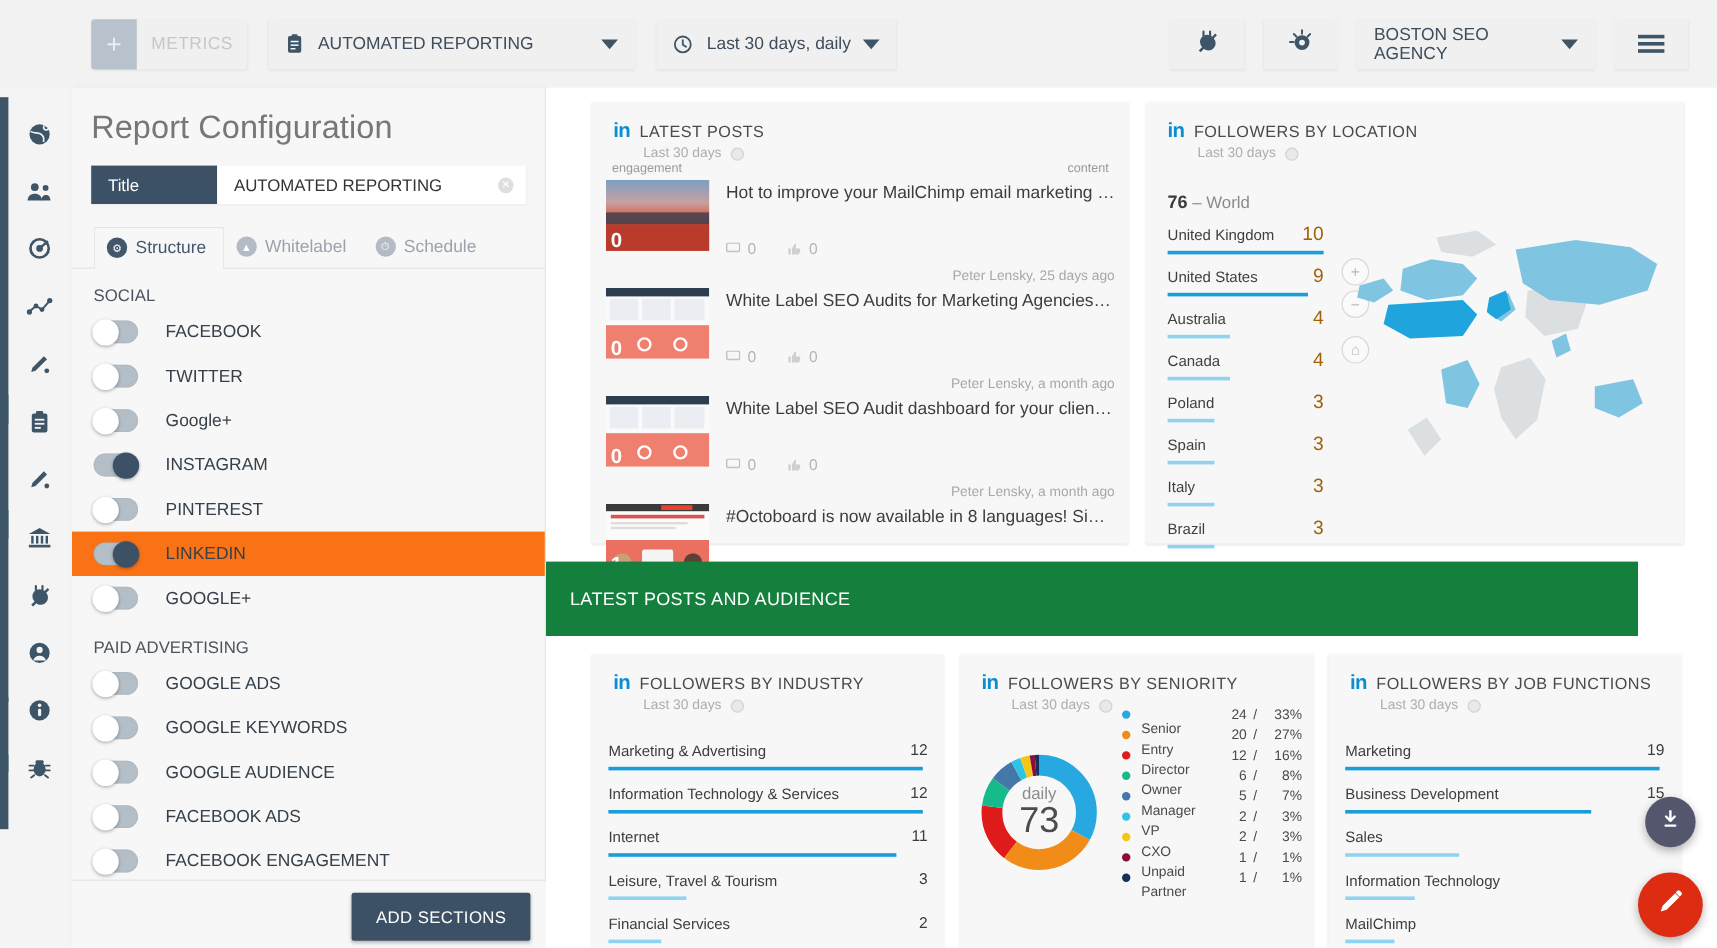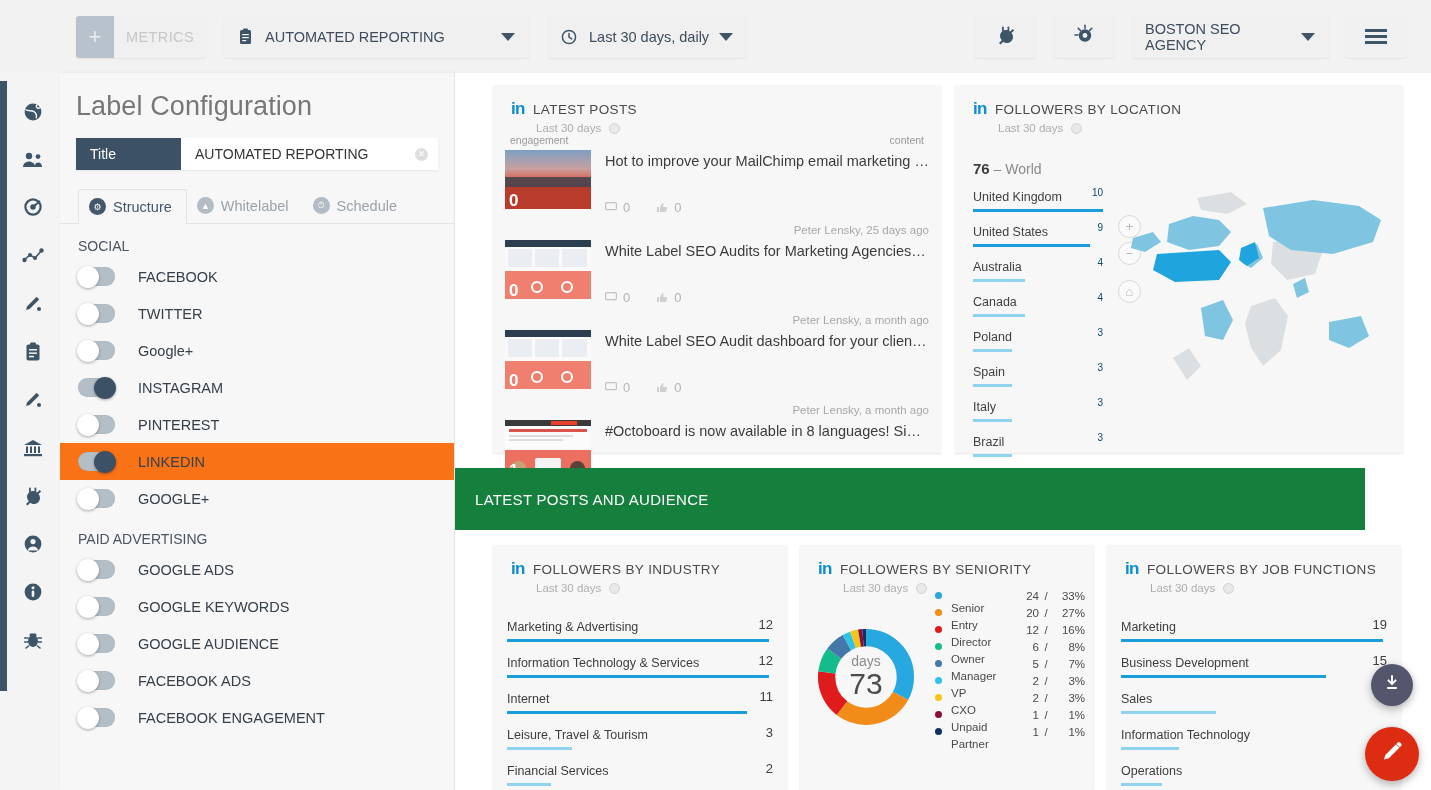--- a/index.html
+++ b/index.html
@@ -132,21 +132,21 @@
   .dots{ display:flex;justify-content:center;gap:13px;margin-top:13px;}
   .dots i{ width:6px;height:6px;border-radius:50%;background:#d7d7d7;display:block;}
   .dots i.on{ background:#5a5a5a;}
 
   
   .loc-total{ font-size:14px;color:#3c3c3c;padding:0 0 0 18px;margin-top:26px;}
   .loc-total b{ font-weight:bold;font-size:15px;}
   .loc-total span{ color:#8a8a8a;font-weight:400;}
   .lrow{ position:relative;margin:0 0 0 18px;width:130px;padding-top:10px;}
   .lrow .nm{ font-size:12.5px;color:#3f3f3f;}
-  .lrow .vl{ position:absolute;right:0;top:10px;font-size:10px;color:#0c4a6e;text-align:center;}
+  .lrow .vl{ position:absolute;right:0;top:10px;font-size:16px;color:#a16207;text-align:center;}
   .lbar{ height:3px;background:#8fd3f0;margin-top:4px;}
   .mapbtn{ position:absolute;width:23px;height:23px;border-radius:50%;border:1px solid #d8d8d8;
            background:#fafafa;color:#b9b9b9;display:flex;align-items:center;justify-content:center;
            font-size:13px;}
 
   
   .banner{ position:absolute;background:#15803d;color:#fff;display:flex;align-items:center;
            padding-left:20px;font-size:15px;letter-spacing:.3px;}
 
   
@@ -348,21 +348,21 @@
             <path d="M5 12H1.6"></path>
             <path d="M15 12h3.4"></path>
             <path d="M5.5 16l-2.5 2"></path>
             <path d="M14.5 16l2.5 2"></path>
           </g>
         </svg></span>
   </div>
 </div>
 
 <div class="config">
-  <div class="config-title">Label Configuration</div>
+  <div class="config-title">Report Configuration</div>
 
   <div class="title-row">
     <div class="title-key">Title</div>
     <div class="title-val">
       <span>AUTOMATED REPORTING</span>
       <span class="title-clear">✕</span>
     </div>
   </div>
 
   <div class="tabs">
@@ -450,20 +450,23 @@
       </div>
     <div class="row-label">FACEBOOK ADS</div>
   </div>
   <div class="row">
     <div class="sw">
         <span class="knob"></span>
       </div>
     <div class="row-label">FACEBOOK ENGAGEMENT</div>
   </div>
 
+  <div class="config-foot">
+    <div class="add-sections">ADD SECTIONS</div>
+  </div>
 </div>
 
 <div class="canvas">
 
   <div class="card" id="card-latest-posts" style="left:38px;top:12px;width:448px;height:368px;">
     <div class="card-head">
       <div class="chead">
         <span class="in-logo">in</span>
         <span class="card-title">LATEST POSTS</span>
       </div>
@@ -769,21 +772,21 @@
         <circle cx="21" cy="21" r="15.9" fill="none" stroke="#f28c18" stroke-width="7" stroke-dasharray="27.4 72.6" stroke-dashoffset="-32.9" transform="rotate(-90 21 21)"></circle>
         <circle cx="21" cy="21" r="15.9" fill="none" stroke="#e01b1b" stroke-width="7" stroke-dasharray="16.4 83.6" stroke-dashoffset="-60.3" transform="rotate(-90 21 21)"></circle>
         <circle cx="21" cy="21" r="15.9" fill="none" stroke="#16bb8c" stroke-width="7" stroke-dasharray="8.2 91.8" stroke-dashoffset="-76.7" transform="rotate(-90 21 21)"></circle>
         <circle cx="21" cy="21" r="15.9" fill="none" stroke="#4478a8" stroke-width="7" stroke-dasharray="6.8 93.2" stroke-dashoffset="-84.9" transform="rotate(-90 21 21)"></circle>
         <circle cx="21" cy="21" r="15.9" fill="none" stroke="#2ec4e8" stroke-width="7" stroke-dasharray="2.7 97.3" stroke-dashoffset="-91.7" transform="rotate(-90 21 21)"></circle>
         <circle cx="21" cy="21" r="15.9" fill="none" stroke="#f5c518" stroke-width="7" stroke-dasharray="2.7 97.3" stroke-dashoffset="-94.4" transform="rotate(-90 21 21)"></circle>
         <circle cx="21" cy="21" r="15.9" fill="none" stroke="#8c0d3a" stroke-width="7" stroke-dasharray="1.4 98.6" stroke-dashoffset="-97.1" transform="rotate(-90 21 21)"></circle>
         <circle cx="21" cy="21" r="15.9" fill="none" stroke="#13315c" stroke-width="7" stroke-dasharray="1.4 98.6" stroke-dashoffset="-98.5" transform="rotate(-90 21 21)"></circle>
       </svg>
       <div class="donut-center">
-        <div class="t">days</div>
+        <div class="t">daily</div>
         <div class="v">73</div>
       </div>
     </div>
 
     <div style="position:absolute;left:135px;top:42px;">
       <div class="lg">
         <span class="dot" style="background:#27a8e0"></span>
         <span class="nm">Senior</span>
         <span class="n1">24</span>
         <span class="sl">/</span>
@@ -874,21 +877,21 @@
         <span class="nm">Sales</span>
         <span class="vl">7</span>
         <div class="bbar" style="width:95px;background:#8fd3f0;"></div>
       </div>
       <div class="brow">
         <span class="nm">Information Technology</span>
         <span class="vl"></span>
         <div class="bbar" style="width:58px;background:#8fd3f0;"></div>
       </div>
       <div class="brow">
-        <span class="nm">Operations</span>
+        <span class="nm">MailChimp</span>
         <span class="vl">3</span>
         <div class="bbar" style="width:41px;background:#8fd3f0;"></div>
       </div>
       <div class="brow">
 
         <span class="vl"></span>
 
       </div>
 
     </div>

